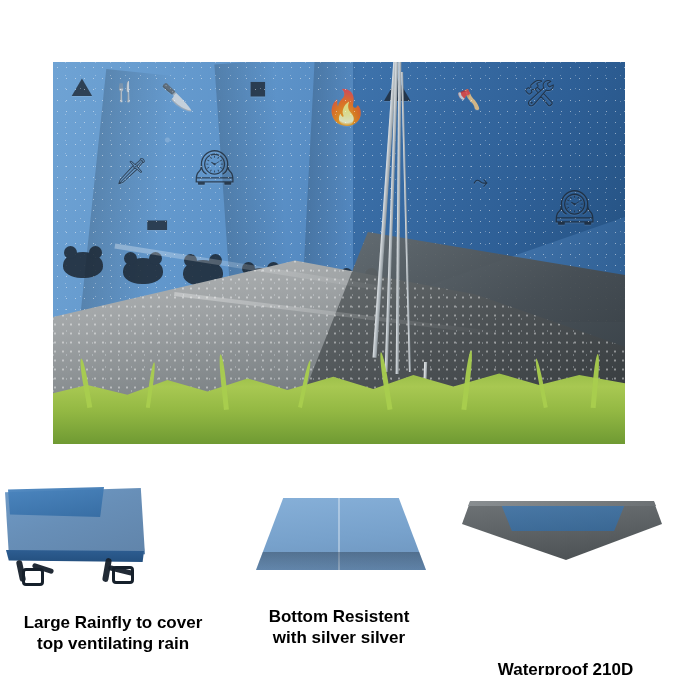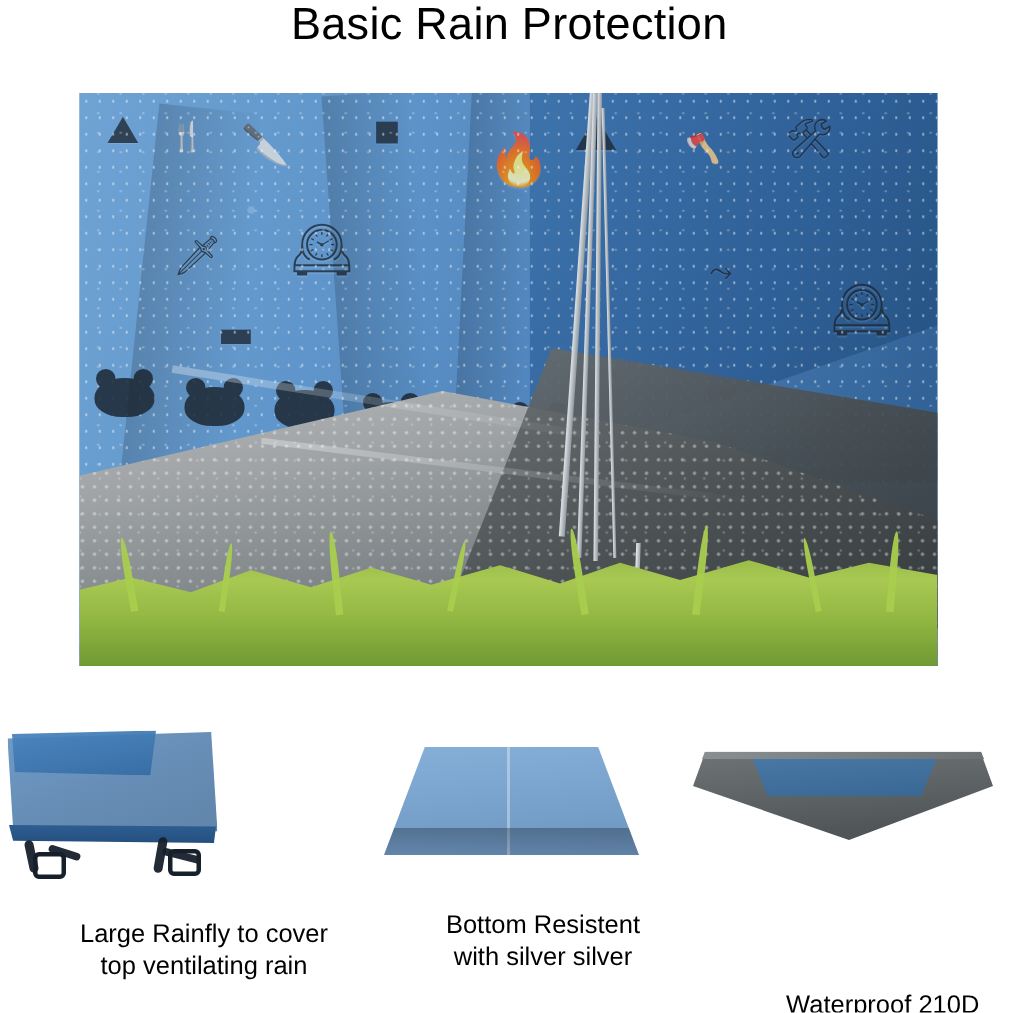--- a/index.html
+++ b/index.html
@@ -193,33 +193,32 @@
   .tarp-edge{
     left:10px;top:31px;width:200px;height:5px;
     background:linear-gradient(90deg,#8a8f92,#6b7073);
     clip-path:polygon(4% 0,96% 0,97% 100%,3% 100%);
   }
 
   
   .caps{position:absolute;left:0;top:612px;width:679px;height:63px;}
   .cap{
     position:absolute;top:0;text-align:center;font-size:17px;line-height:21px;
-    font-weight:400;color:#000;padding-left:23px;
+    font-weight:700;color:#000;
   }
   .c1{left:0;width:226px;}
   .c2{left:226px;width:226px;top:-6px;}
   .c3{left:452px;width:227px;top:4px;margin-top:43px;}
   .cap div{white-space:nowrap;}
 </style>
 </head>
 <body>
 
 <div class="page">
 
-  <div class="title">Basic Rain Protection</div>
 
   <div class="hero">
     <div class="fly-base"></div>
     <div class="fly-right"></div>
 
     <div class="fold f1"></div>
     <div class="fold f2"></div>
     <div class="fold f3"></div>
 
     <div class="motif" style="left:18px;top:12px;">⛰</div>

